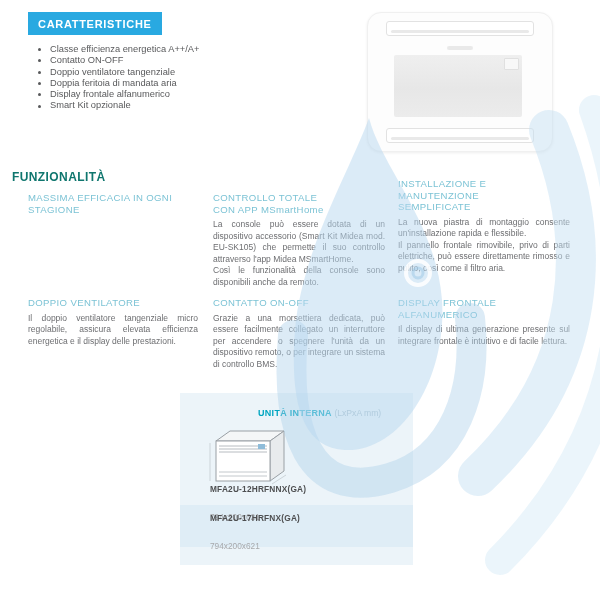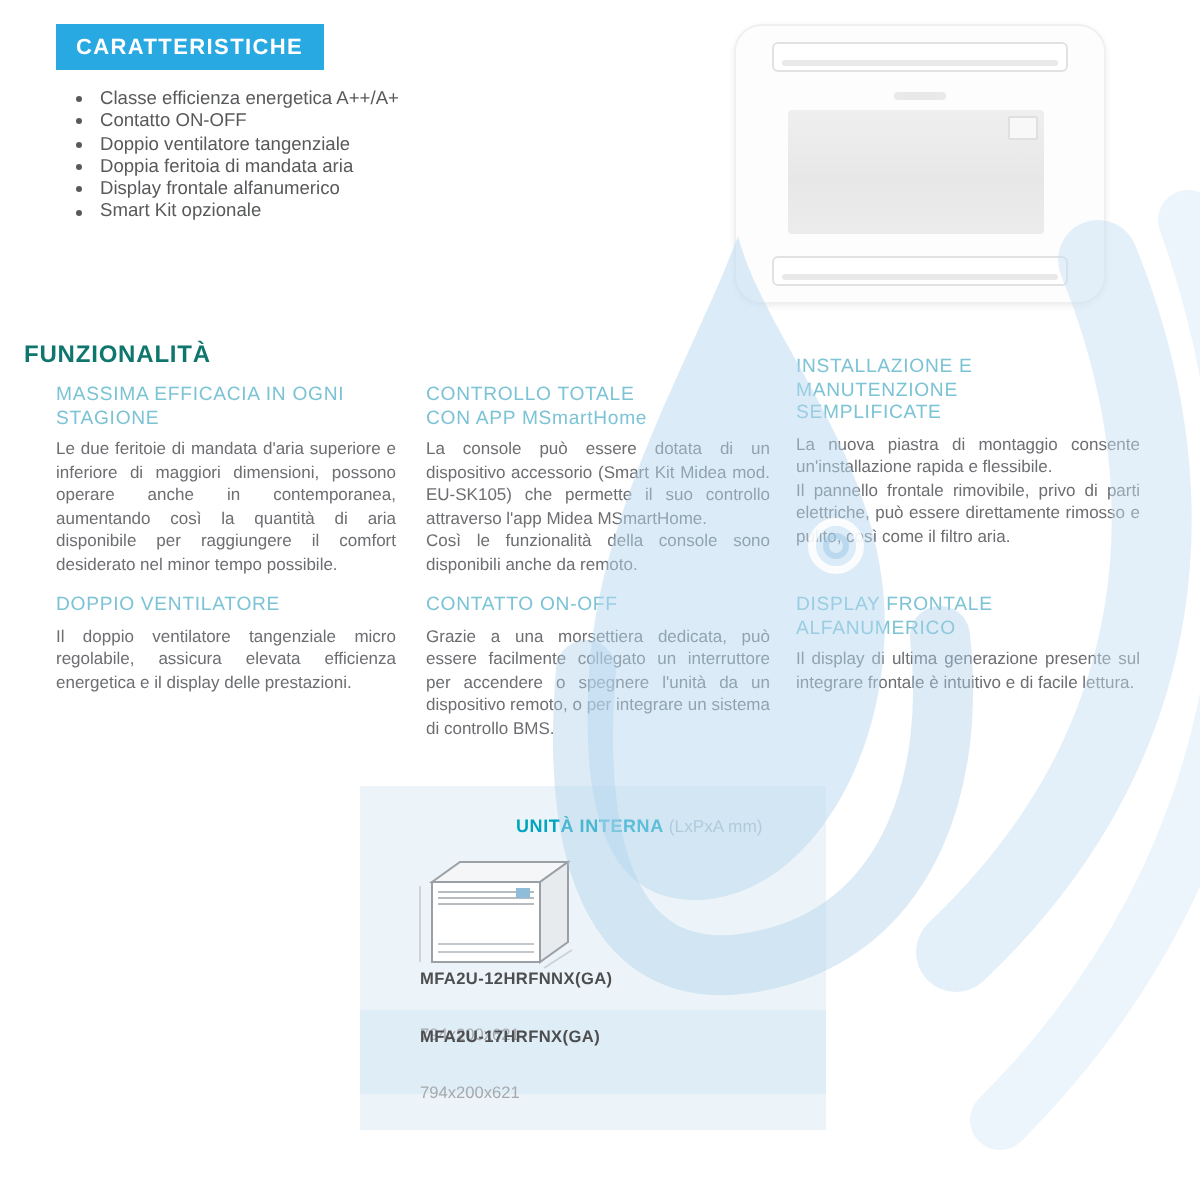--- a/index.html
+++ b/index.html
@@ -128,21 +128,20 @@
     <div class="vent bottom">
         <div class="slot"></div>
       </div>
   </div>
 
   <div class="abs func-title">FUNZIONALITÀ</div>
 
   <section class="abs col" style="left:28px;top:192px;">
     <h3>MASSIMA EFFICACIA IN OGNI
 STAGIONE</h3>
-    <p>Le due feritoie di mandata d'aria superiore e inferiore di maggiori dimensioni, possono operare anche in contemporanea, aumentando così la quantità di aria disponibile per raggiungere il comfort desiderato nel minor tempo possibile.</p>
   </section>
 
   <section class="abs col" style="left:213px;top:192px;width:172px;">
     <h3>CONTROLLO TOTALE
 CON APP MSmartHome</h3>
     <p>La console può essere dotata di un dispositivo accessorio (Smart Kit Midea mod. EU-SK105) che permette il suo controllo attraverso l'app Midea MSmartHome.
 Così le funzionalità della console sono disponibili anche da remoto.</p>
   </section>
 
   <section class="abs col" style="left:398px;top:178px;width:172px;">

